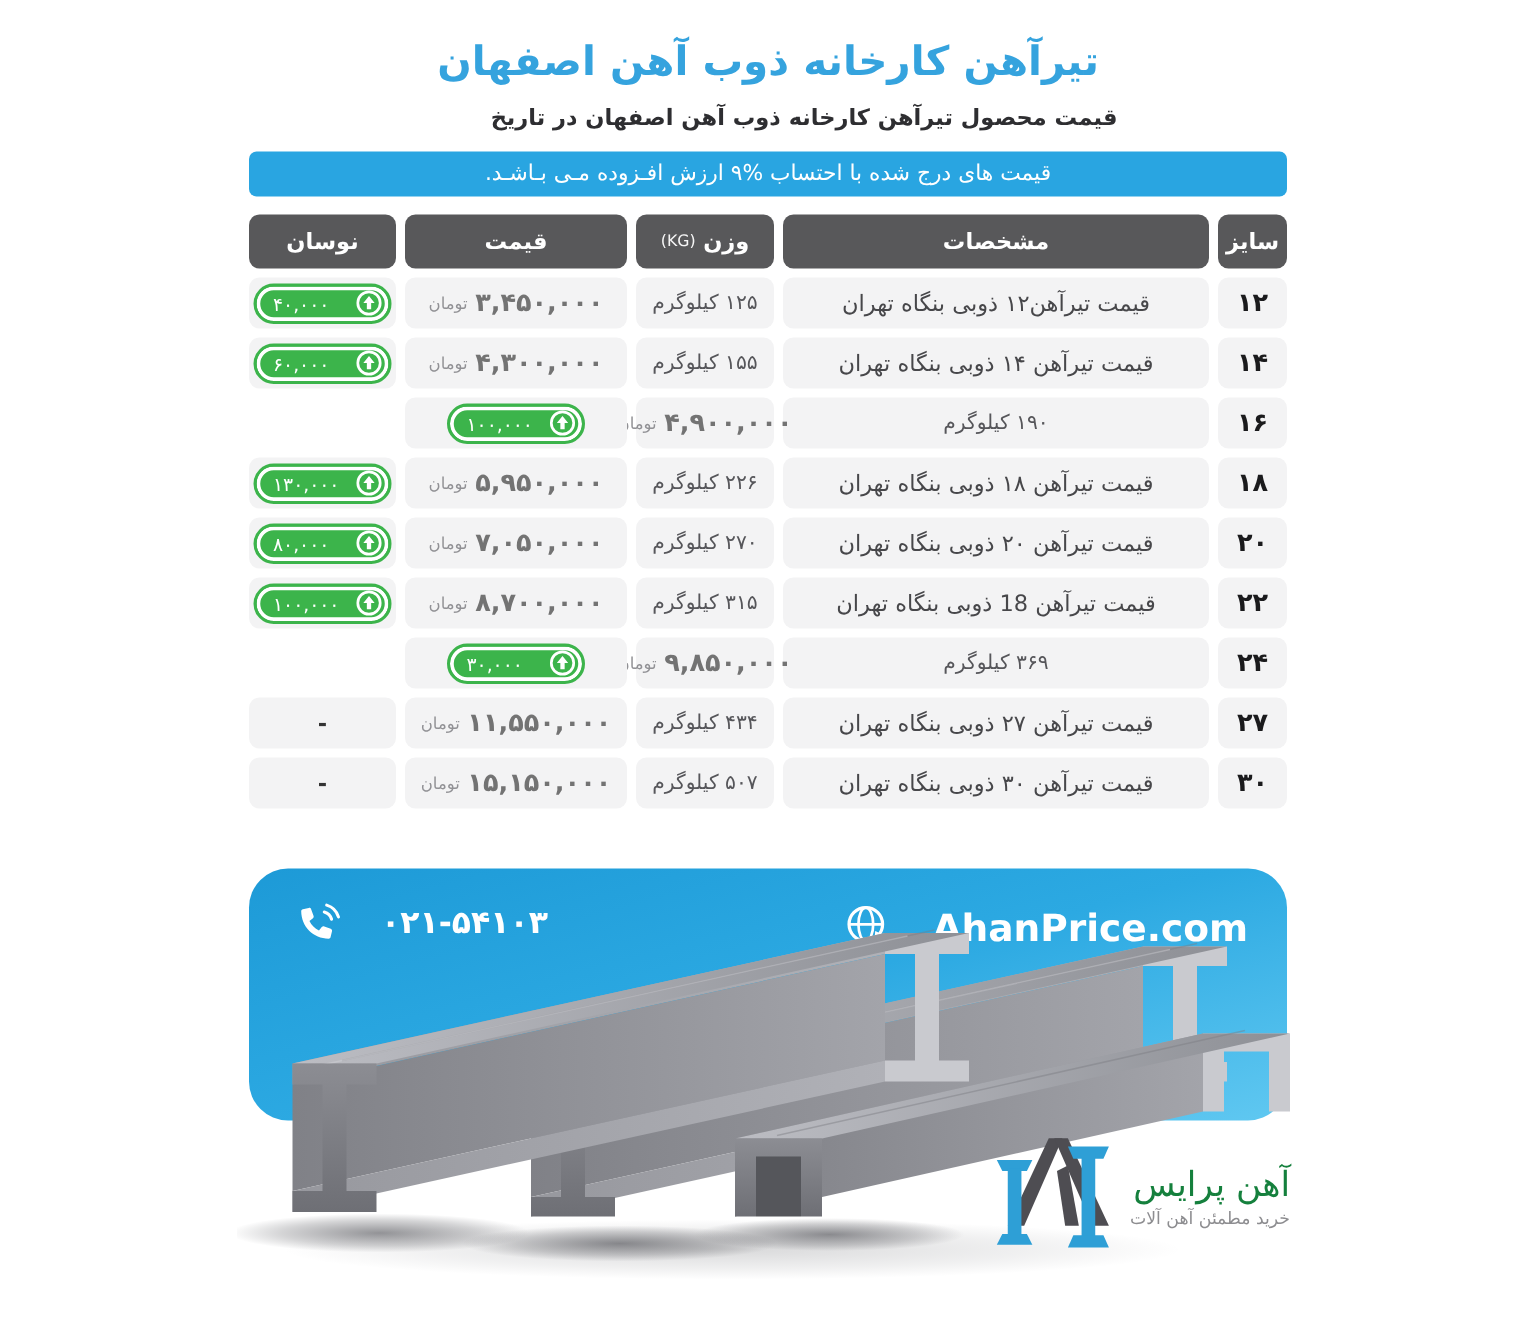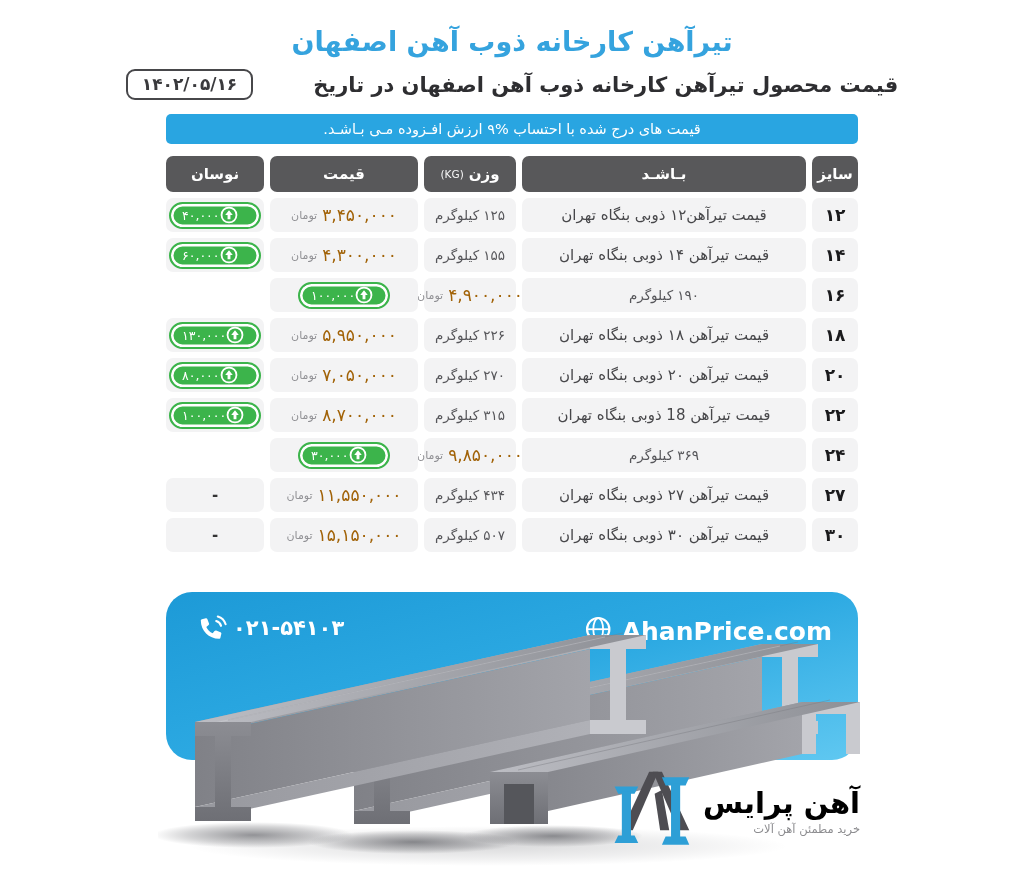--- a/index.html
+++ b/index.html
@@ -3,80 +3,79 @@
 <meta charset="utf-8">
 <style>
   html,body{margin:0;padding:0;}
   body{background:#ffffff;font-family:"DejaVu Sans", sans-serif;}
   .page{position:relative;width:1024px;height:896px;margin:0 auto;background:#fff;overflow:hidden;direction:rtl;}
   .wrap{width:692px;margin:0 auto;position:relative;}
 
   
   .title{margin-top:26px;text-align:center;font-size:27px;font-weight:bold;color:#35a3de;}
   .subtitle-row{margin-top:12px;display:flex;justify-content:center;align-items:center;gap:12px;}
-  .subtitle{font-size:21px;color:#2e2e31;font-weight:600;margin-left:48px;}
+  .subtitle{font-size:15px;color:#2e2e31;font-weight:600;margin-left:48px;}
   .date-badge{direction:ltr;display:inline-block;border:2px solid #47474a;border-radius:9px;background:#fff;
     padding:3px 14px 4px;font-size:17px;font-weight:bold;color:#3a3a3d;}
 
   
   .notice{margin:14px auto 0;width:692px;height:30px;border-radius:5px;background:#29a5e1;color:#fff;
     display:flex;align-items:center;justify-content:center;font-size:14.5px;}
 
   
   .grid-row{display:grid;grid-template-columns:46px 284px 92px 148px 98px;gap:6px;margin-top:6px;}
   .grid-row.header{margin-top:12px;}
   .hcell{background:#58585a;color:#fff;border-radius:7px;height:36px;display:flex;align-items:center;
     justify-content:center;font-size:15px;font-weight:bold;gap:5px;}
   .hcell .unit{font-size:10.5px;font-weight:normal;opacity:.95;}
   .cell{background:#f3f3f4;border-radius:7px;height:34px;display:flex;align-items:center;justify-content:center;}
   .cell.size{font-size:17px;font-weight:bold;color:#1a1a1c;}
   .cell.spec{font-size:15px;color:#47474a;}
   .cell.weight{font-size:13.5px;color:#56565a;}
   .cell.price{gap:5px;}
-  .price-num{font-size:17px;font-weight:normal;color:#a16207;}
+  .price-num{font-size:17px;font-weight:bold;color:#737373;}
   .price-unit{font-size:11px;color:#919195;}
   .pill{width:92px;height:27px;border-radius:16px;background:#3cb44b;border:2px solid #3cb44b;
-    box-shadow:inset 0 0 0 2.5px #ffffff;display:flex;align-items:center;justify-content:flex-end;
+    box-shadow:inset 0 0 0 2.5px #ffffff;display:flex;align-items:center;justify-content:space-between;
     padding:0 4px 0 11px;box-sizing:border-box;}
   .pill-num{color:#fff;font-size:12.5px;}
   .pill-icon{width:18px;height:18px;display:flex;}
   .dash{font-size:15px;font-weight:bold;color:#333;}
 
   
   .footer{position:relative;width:692px;margin:40px auto 0;height:288px;}
   .card{position:absolute;top:0;left:0;width:692px;height:168px;border-radius:26px;z-index:1;
     background:linear-gradient(165deg,#1d9ad7 0%,#2ca9e2 50%,#60c8f1 100%);}
-  .contact{position:absolute;top:22px;display:flex;align-items:center;gap:5px;color:#fff;z-index:2;}
+  .contact{position:absolute;top:22px;display:flex;align-items:center;gap:26px;color:#fff;z-index:2;}
   .contact.phone{left:30px;direction:ltr;font-size:21px;font-weight:bold;}
   .contact.site{right:26px;direction:ltr;font-size:25px;font-weight:bold;}
   .beams{position:absolute;top:26px;left:-8px;width:710px;height:258px;z-index:3;pointer-events:none;}
   .logo{position:absolute;top:178px;right:-2px;z-index:4;display:flex;align-items:center;gap:10px;}
   .logo-text{text-align:left;display:flex;flex-direction:column;align-items:flex-start;}
-  .logo-title{font-size:29px;font-weight:bold;color:#000000;}
+  .logo-title{font-size:23px;font-weight:normal;color:#15803d;}
   .logo-sub{margin-top:2px;font-size:11.5px;color:#8d8d90;}
 </style>
 </head>
 <body>
 
 <div class="page">
 
   <div class="title">تیرآهن کارخانه ذوب آهن اصفهان</div>
 
   <div class="subtitle-row">
     <span class="subtitle">قیمت محصول تیرآهن کارخانه ذوب آهن اصفهان در تاریخ</span>
-    <span class="date-badge">۱۴۰۲/۰۵/۱۶</span>
   </div>
 
   <div class="notice">قیمت های درج شده با احتساب ⁦۹%⁩ ارزش افـزوده مـی بـاشـد.</div>
 
   <div class="wrap">
 
     <div class="grid-row header">
       <div class="hcell">سایز</div>
-      <div class="hcell">بـاشـد</div>
+      <div class="hcell">مشخصات</div>
       <div class="hcell">
         <span>وزن</span>
         <span class="unit">(KG)</span>
       </div>
       <div class="hcell">قیمت</div>
       <div class="hcell">نوسان</div>
     </div>
 
     <div class="grid-row">
       <div class="cell size">۱۲</div>

